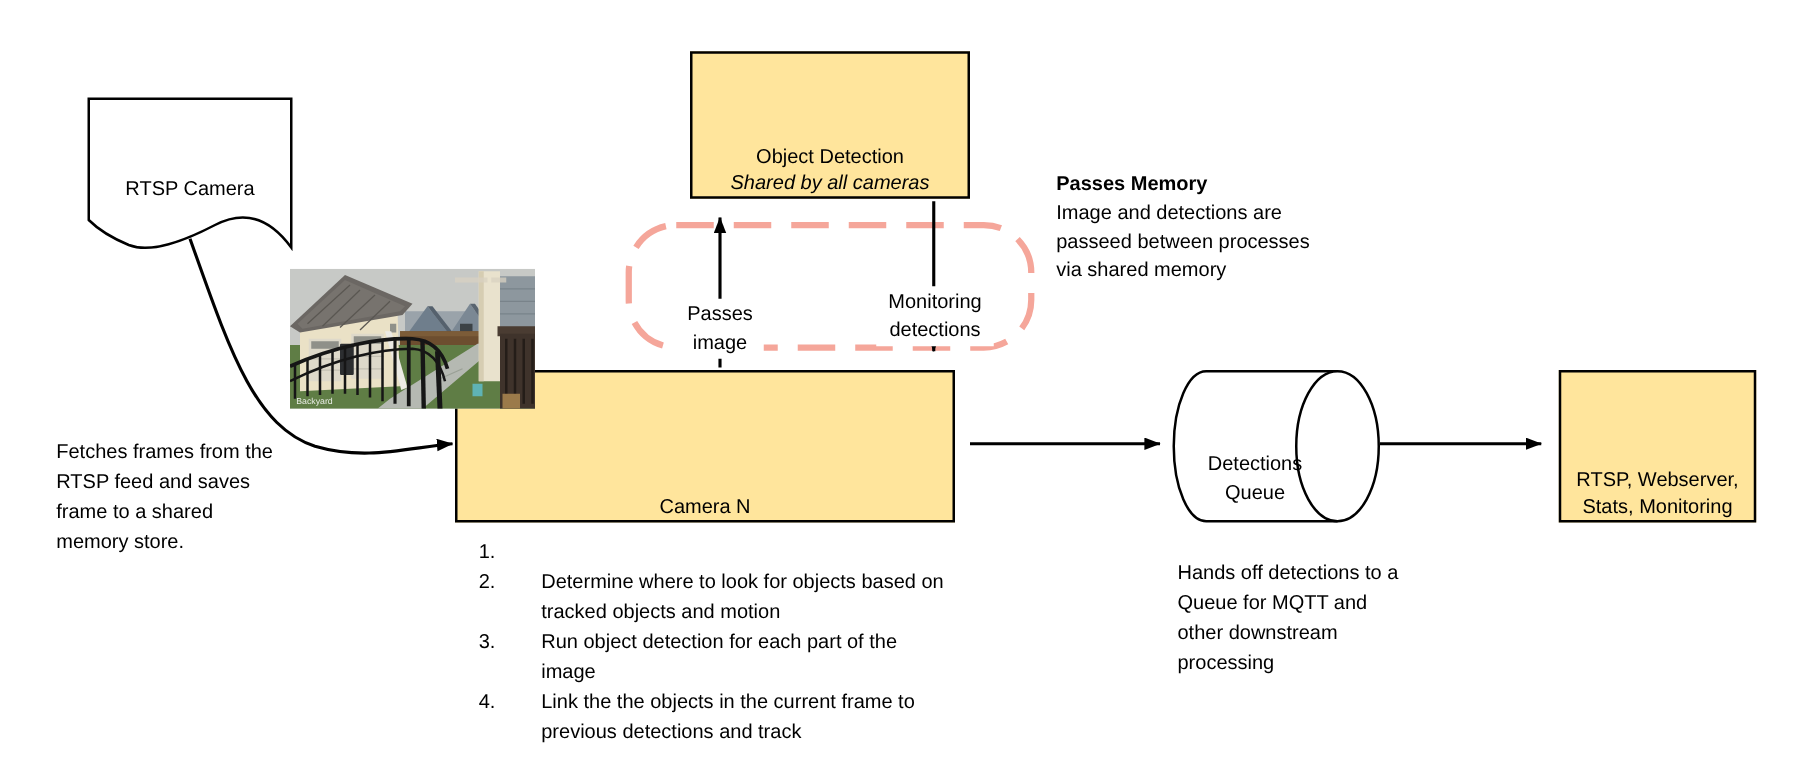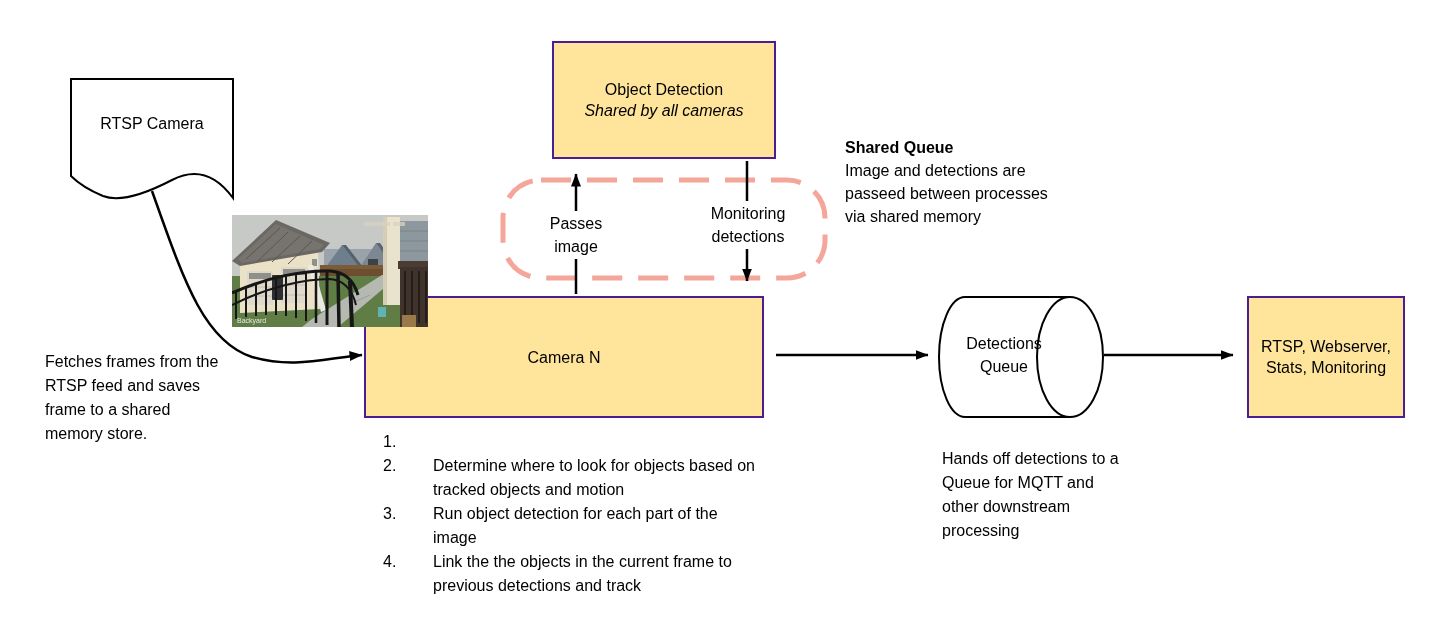--- a/index.html
+++ b/index.html
@@ -1,29 +1,29 @@
 <!DOCTYPE html>
 <html><head>
 <meta charset="utf-8">
 <style>
   * { margin:0; padding:0; box-sizing:border-box; }
   body { background:#fff; font-family:"Liberation Sans", sans-serif; color:#000; }
   .canvas { position:relative; width:1448px; height:625px; background:#fff; overflow:hidden; }
   .layer { position:absolute; left:0; top:0; width:1448px; height:625px; z-index:1; }
 
-  .box { position:absolute; background:#ffe59c; border:2px solid #4c1d95; display:flex;
-         align-items:center; justify-content:center; text-align:center; z-index:2;
+  .box { position:absolute; background:#ffe59c; border:2px solid #000000; display:flex;
+         align-items:flex-end; justify-content:center; text-align:center; z-index:2;
          font-size:16px; line-height:21px; }
   .box-title { font-size:16px; }
   .box-sub { font-style:italic; font-size:16px; }
 
   .note { position:absolute; font-size:16px; line-height:24px; z-index:2; }
   .note b { display:block; font-weight:bold; }
 
-  .shape-label { position:absolute; text-align:center; font-size:16px; line-height:23px; z-index:5; }
+  .shape-label { position:absolute; text-align:center; font-size:16px; line-height:23px; z-index:5;margin-top:28px; }
   .arrow-label { background:#fff; padding:1px 0; }
 
   .steps { position:absolute; left:383px; top:430px; width:400px; z-index:2; }
   .step { display:flex; font-size:16px; line-height:24px; }
   .step-num { width:50px; flex:0 0 50px; }
   .step-text { width:332px; }
 
   .snapshot { position:absolute; left:232px; top:215px; width:196px; height:112px; z-index:4; }
 </style>
 </head>
@@ -66,21 +66,21 @@
     <div>
       <div class="box-title">Object Detection</div>
       <div class="box-sub">Shared by all cameras</div>
     </div>
   </div>
 
   <div class="shape-label arrow-label" style="left:541px; top:211px; width:70px;">Passes image</div>
   <div class="shape-label arrow-label" style="left:701px; top:201px; width:94px;">Monitoring detections</div>
 
   <div class="note" style="left:845px; top:136px; width:212px; line-height:23px;">
-    <b>Shared Queue</b>
+    <b>Passes Memory</b>
     <span>Image and detections are passeed between processes via shared memory</span>
   </div>
 
   <div class="box" style="left:364px; top:296px; width:400px; height:122px;">
     <span>Camera N</span>
   </div>
 
   <svg class="snapshot" viewBox="0 0 196 112">
     <rect x="0" y="0" width="196" height="112" fill="#c7c9c6"></rect>
 

